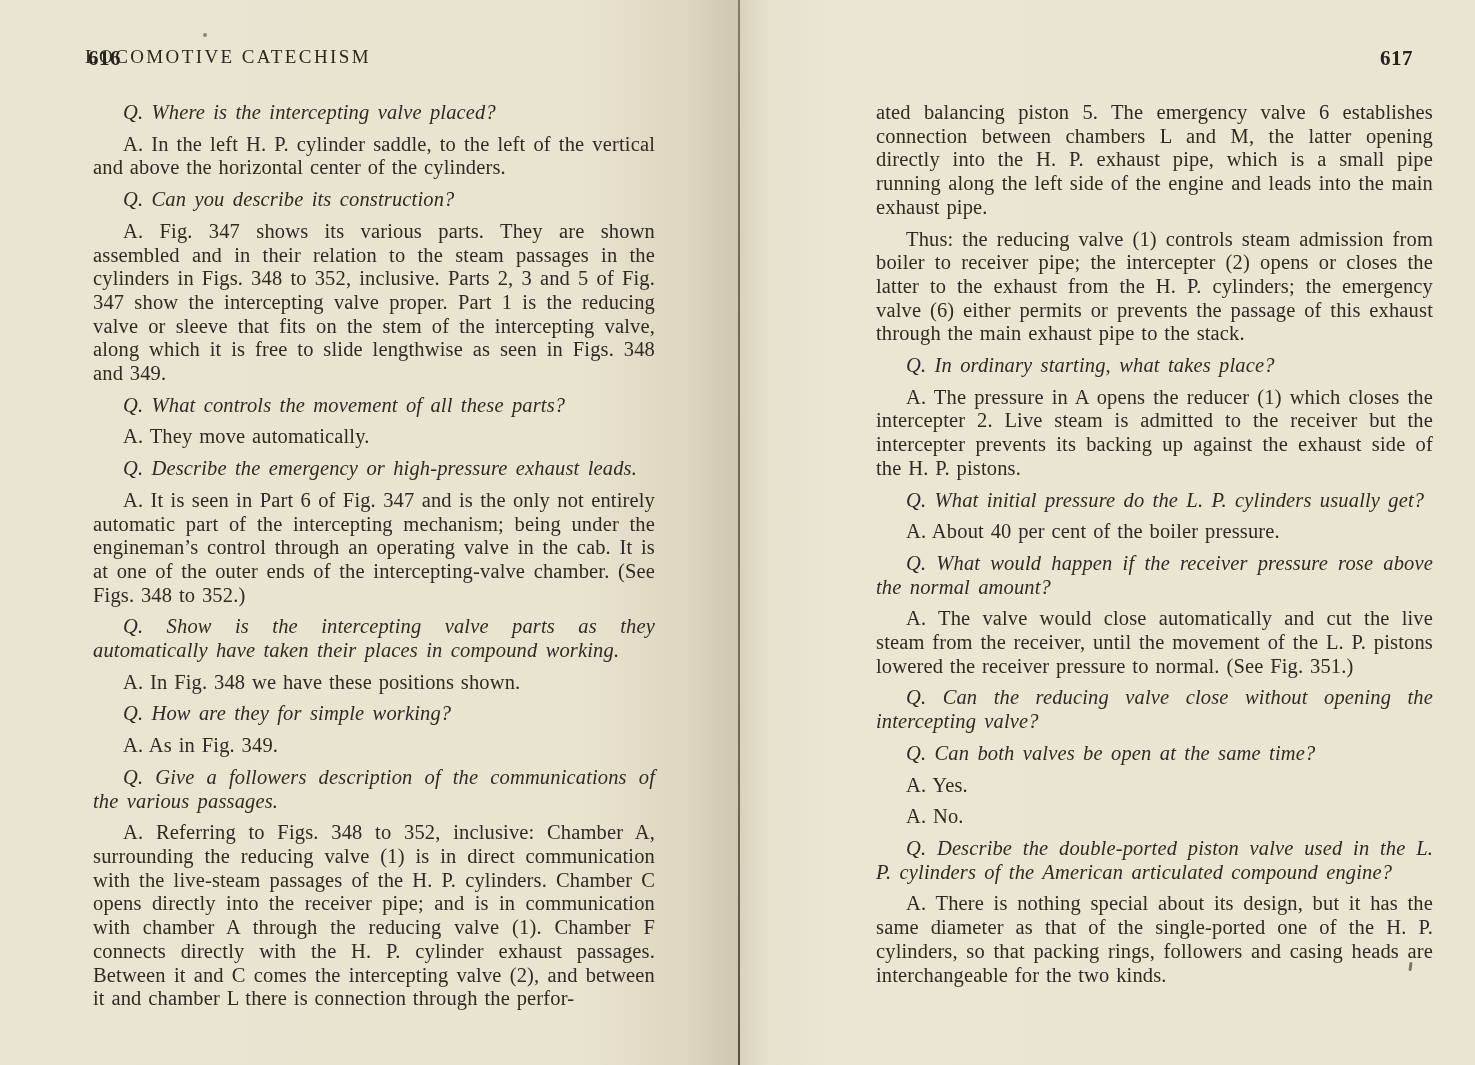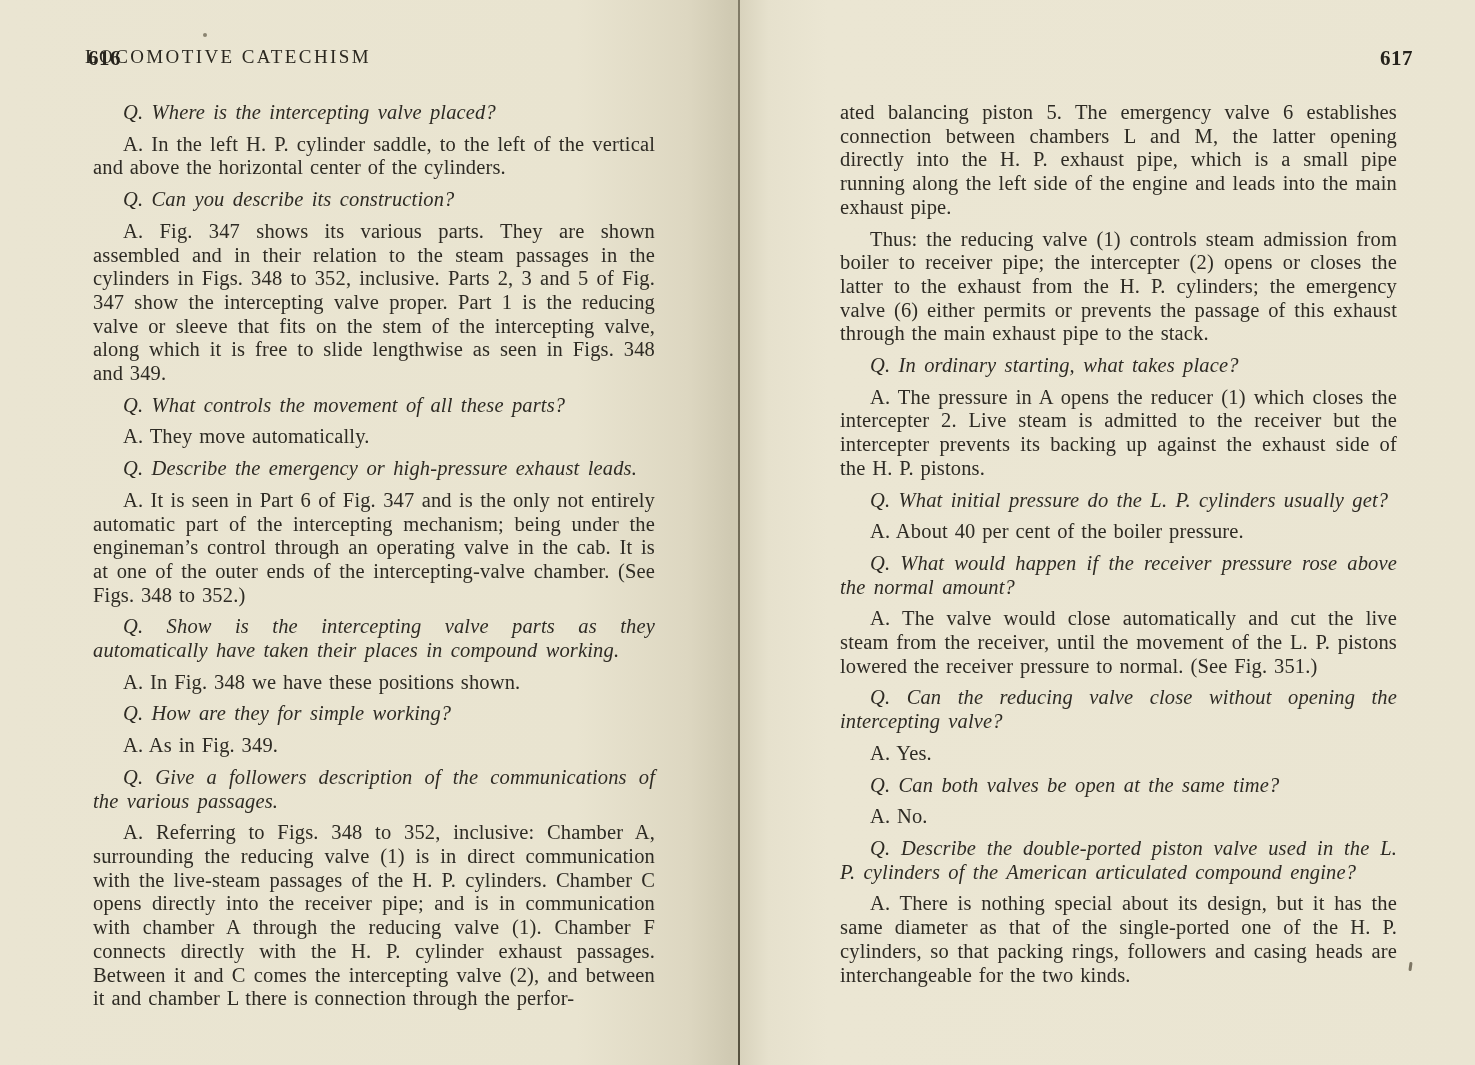--- a/index.html
+++ b/index.html
@@ -69,21 +69,21 @@
     position: absolute;
     top: 93px;
     font-size: 20.5px;
     line-height: 23.7px;
     text-align: justify;
     color: #2e2b24;
     letter-spacing: 0.15px;
     word-spacing: 1.5px;
   }
   .page-body.left-body  { left: 85px;  width: 578px; }
-  .page-body.right-body { left: 832px; width: 573px; }
+  .page-body.right-body { left: 868px; width: 573px; }
   .para {
     margin: 8px;
     padding: 0;
   }
   .para.indent { text-indent: 30px; }
   .para.noindent { text-indent: 0; }
   .para.italic {
     font-style: italic;
     margin-top: 8px;
     word-spacing: 3px;
@@ -133,22 +133,22 @@
   <div class="page-body right-body" id="right-body">
       <p class="para roman noindent">ated balancing piston 5.  The emergency valve 6 establishes connection between chambers L and M, the latter opening directly into the H. P. exhaust pipe, which is a small pipe running along the left side of the engine and leads into the main exhaust pipe.</p>
       <p class="para roman indent">Thus: the reducing valve (1) controls steam admission from boiler to receiver pipe; the intercepter (2) opens or closes the latter to the exhaust from the H. P. cylinders; the emergency valve (6) either permits or prevents the passage of this exhaust through the main exhaust pipe to the stack.</p>
       <p class="para italic indent">Q. In ordinary starting, what takes place?</p>
       <p class="para roman indent">A. The pressure in A opens the reducer (1) which closes the intercepter 2.  Live steam is admitted to the receiver but the intercepter prevents its backing up against the exhaust side of the H. P. pistons.</p>
       <p class="para italic indent">Q. What initial pressure do the L. P. cylinders usually get?</p>
       <p class="para roman indent">A. About 40 per cent of the boiler pressure.</p>
       <p class="para italic indent">Q. What would happen if the receiver pressure rose above the normal amount?</p>
       <p class="para roman indent">A. The valve would close automatically and cut the live steam from the receiver, until the movement of the L. P. pistons lowered the receiver pressure to normal. (See Fig. 351.)</p>
       <p class="para italic indent">Q. Can the reducing valve close without opening the intercepting valve?</p>
+      <p class="para italic indent">Q. Can both valves be open at the same time?</p>
       <p class="para roman indent">A. Yes.</p>
-      <p class="para italic indent">Q. Can both valves be open at the same time?</p>
       <p class="para roman indent">A. No.</p>
       <p class="para italic indent">Q. Describe the double-ported piston valve used in the L. P. cylinders of the American articulated compound engine?</p>
       <p class="para roman indent">A. There is nothing special about its design, but it has the same diameter as that of the single-ported one of the H. P. cylinders, so that packing rings, followers and casing heads are interchangeable for the two kinds.</p>
     </div>
 
   <span class="speck s1"></span>
   <span class="speck s2"></span>
 
 </div>
 

